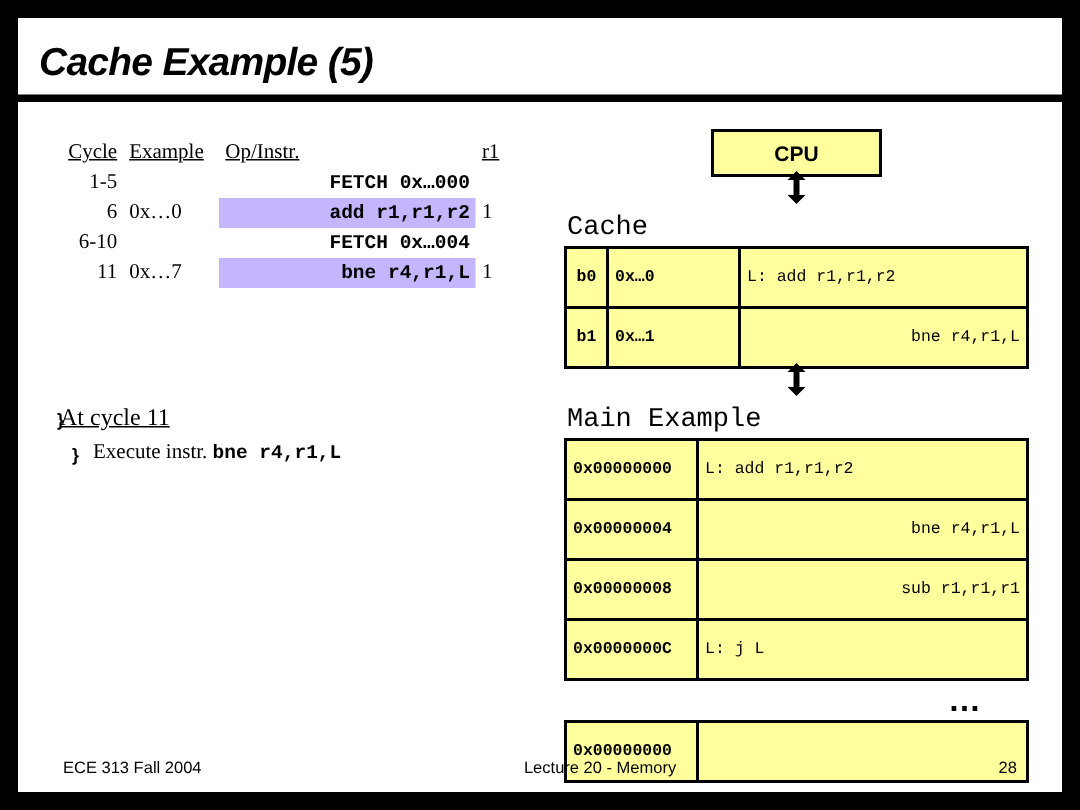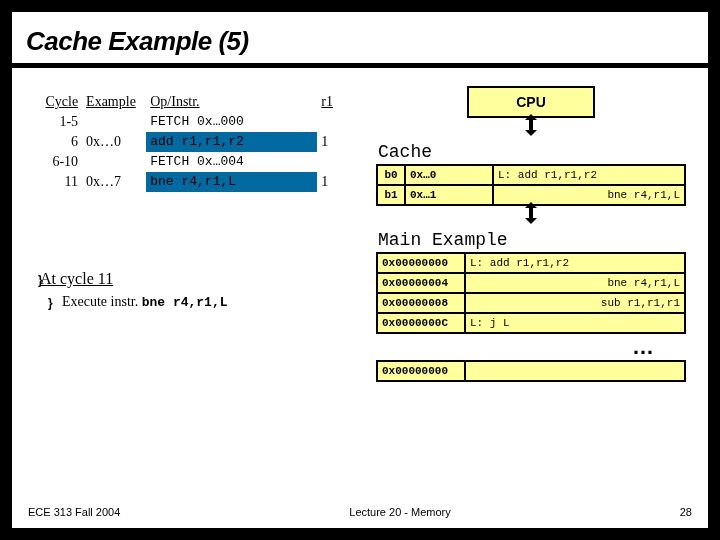--- a/index.html
+++ b/index.html
@@ -33,32 +33,32 @@
   .trace {
     position: absolute;
     left: 22px; top: 80px;
     width: 310px;
     font-family: "Times New Roman", serif;
     font-size: 14px;
   }
   .trace table { width: 100%; border-collapse: collapse; }
   .trace td { padding: 2px 4px; vertical-align: top; }
   .trace .hdr td { text-decoration: underline; font-weight: 400; }
-  .trace .mono { font-family: "Courier New", monospace; font-weight: 400; font-size: 13px; }
-  .trace .hl { background: #0369a1; }
+  .trace .mono { font-family: "Courier New", monospace; font-weight: 700; font-size: 13px; text-align: right; }
+  .trace .hl { background: #c4b5fd; }
   .trace .col-c  { width: 45px; text-align: right; }
   .trace .col-a  { width: 60px; }
   .trace .col-op { width: 160px; }
   .trace .col-r  { width: 25px; text-align: left; }
   
   .diagram { position: absolute; right: 22px; top: 74px; width: 310px; }
   .cpu-box {
     background: #ffff9e;
     border: 2px solid #000;
-    height: 32px; width: 128px;
+    height: 32px; width: 114px;
     margin: 0 auto;
     font-family: Arial, sans-serif; font-weight: 700; font-size: 14px;
     display: flex; align-items: center; justify-content: center;
   }
   .dbl-arrow {
     width: 0; height: 0;
     margin: 2px auto;
     position: relative;
   }
   .dbl-arrow::before, .dbl-arrow::after {
@@ -80,21 +80,21 @@
   .sect-label {
     font-family: "Courier New", monospace; font-weight: 400; font-size: 18px;
     margin: 4px 0 2px 2px;
   }
   .mem-table {
     border-collapse: collapse; width: 100%;
     font-family: "Courier New", monospace; font-size: 11px;
   }
   .mem-table td {
     border: 2px solid #000; background: #ffff9e;
-    padding: 3px 4px; white-space: nowrap;
+    padding: 13px 4px; white-space: nowrap;
   }
   .mem-table td.idx { width: 28px; text-align: center; font-weight: 700; }
   .mem-table td.addr { width: 88px; font-weight: 700; }
   .mem-table td.instr { font-weight: 400; }
   .mem-table td.empty { background: #ffff9e; }
   .mem-table .right { text-align: right; }
   .mem-table .mono-b { font-weight: 700; }
   .ellipsis {
     font-size: 22px; font-weight: 900; letter-spacing: 2px;
     text-align: right; padding-right: 30px;
@@ -111,21 +111,21 @@
     position: absolute; left: -2px; top: 3px;
   }
   .bullets .b2 .bicon { left: 8px; top: 2px; }
   .bullets .b1u { text-decoration: underline; }
   .bullets .mono { font-family: "Courier New", monospace; font-weight: 700; font-size: 13px; }
   
   .footer {
     position: absolute; left: 0; right: 0; bottom: 10px;
     display: flex; justify-content: space-between;
     font-family: Arial, sans-serif; font-size: 11px;
-    padding: 0 16px;
+    padding: 0 30px;
   }
 </style>
 </head>
 <body>
 
 <div class="slide">
   <div class="title">Cache Example (5)</div>
   <div class="title-rule"></div>
 
   <div class="trace">

